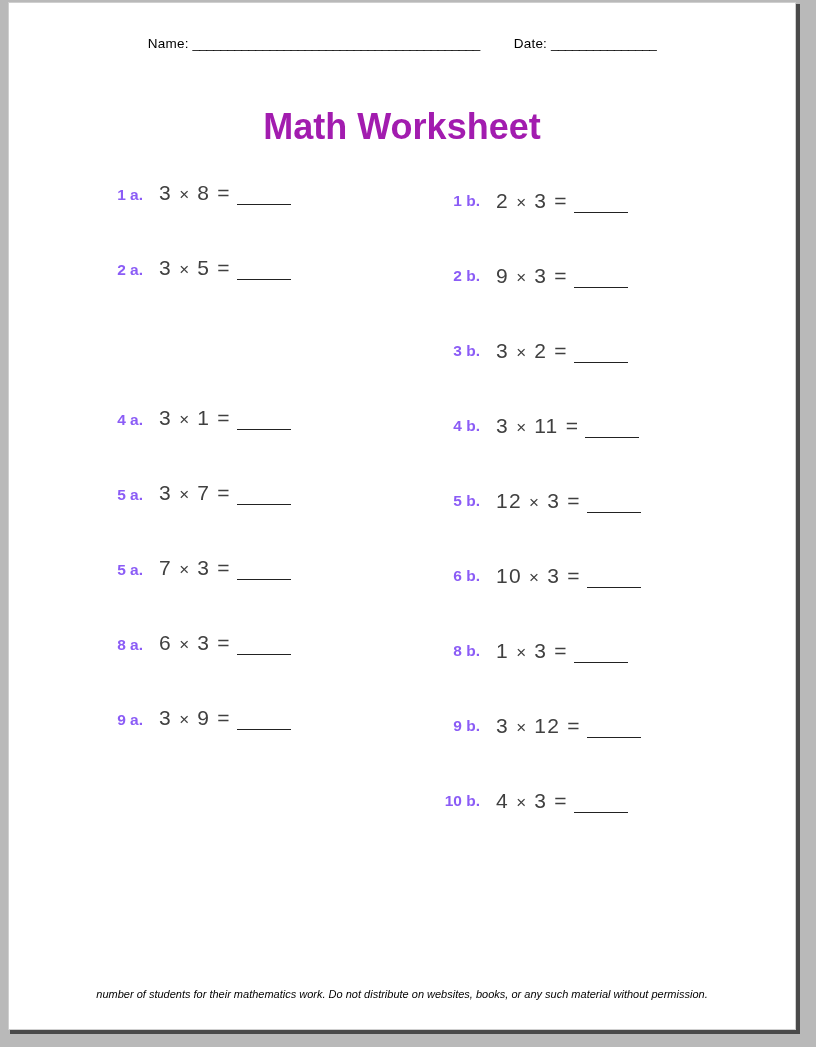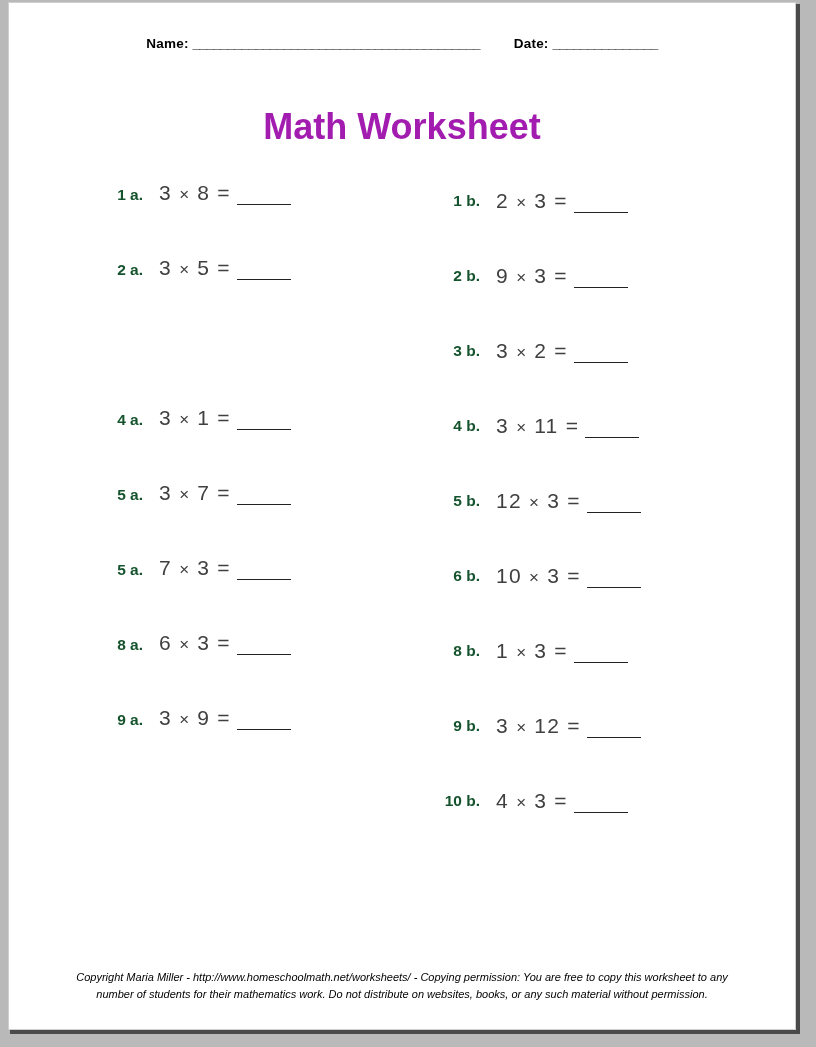--- a/index.html
+++ b/index.html
@@ -36,22 +36,22 @@
     position: absolute;
     top: 33px;
     left: 0;
     width: 100%;
     text-align: center;
     font-size: 13.5px;
     font-weight: bold;
     color: #000;
     letter-spacing: 0.2px;
   }
-  .namedate .nd-label { font-weight: bold; text-align: right; }
-  .namedate .nd-line { font-weight: bold; letter-spacing: -0.5px; }
+  .namedate .nd-label { font-weight: normal; text-align: right; }
+  .namedate .nd-line { font-weight: normal; letter-spacing: -0.5px; }
   .namedate .gap { display: inline-block; width: 26px; }
 
   
   .title {
     position: absolute;
     top: 103px;
     left: 0;
     width: 100%;
     text-align: center;
     font-size: 36px;
@@ -74,21 +74,21 @@
   .cell {
     position: absolute;
     top: 0;
     height: 40px;
     display: flex;
     align-items: baseline;
   }
   .cell-a { left: 78px; }
   .cell-b { left: 415px; align-items: center; }
   .pnum {
-    color: #14532d;
+    color: #8b5cf6;
     font-weight: bold;
     font-size: 15.5px;
     width: 56px;
     text-align: right;
     display: inline-block;
     white-space: nowrap;
   }
   .pexpr {
     font-size: 21px;
     color: #404040;
@@ -217,17 +217,16 @@
       </div>
       <div class="prow">
         <div class="cell cell-b">
           <span class="pnum">10 b.</span>
           <span class="pexpr"><span>4</span> <span class="op">×</span> <span>3</span> <span>=</span><span class="blank"></span></span>
         </div>
       </div>
     </div>
 
   <div class="footer">
-    <div>Copyright Maria Miller - http://www.homeschoolmath.net/worksheets/ - Copying permission: You are free to copy this worksheet to any</div>
     <div>number of students for their mathematics work. Do not distribute on websites, books, or any such material without permission.</div>
   </div>
 
 </div>
 
 </body></html>

